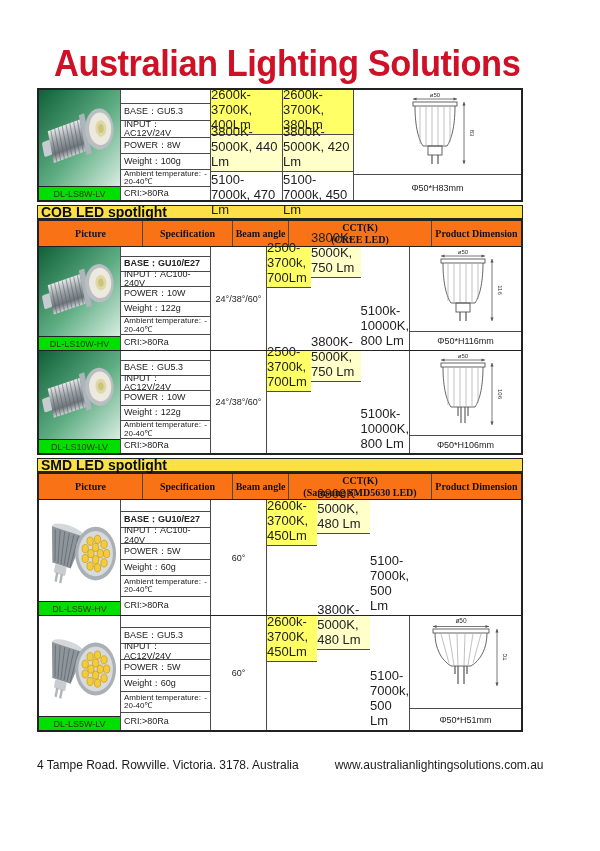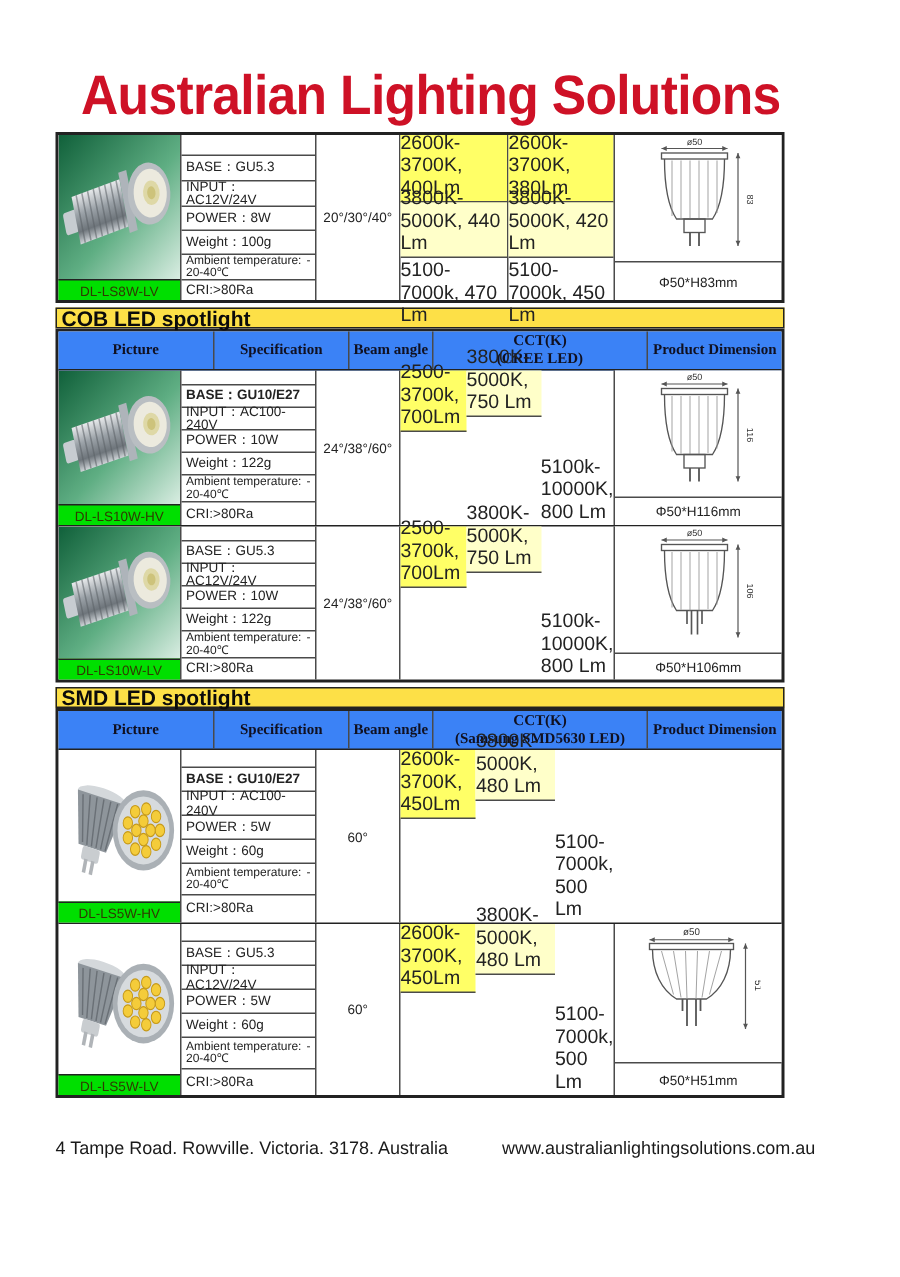--- a/index.html
+++ b/index.html
@@ -35,21 +35,21 @@
   .b2{background:#ffffc9}
   .split{flex-direction:row}
   .subcol{width:50%;display:flex;flex-direction:column}
   .subcol + .subcol{border-left:1px solid #4a4a4a}
   .draw{flex:1;display:flex;align-items:center;justify-content:center;background:#fff}
   .dimcap{height:31px;border-top:1px solid #4a4a4a;display:flex;align-items:center;justify-content:center;
           font-size:9px;color:#222}
   .secband{margin-top:3px;height:14px;background:#fde047;border:1px solid #222;display:flex;
            align-items:center;padding-left:3px;font-weight:bold;font-size:14px;color:#0b0b0b}
   .sec-tbl{margin-top:0}
-  .hdr{display:flex;background:#3b82f6;border-bottom:1px solid #222;height:26px;
+  .hdr{display:flex;background:#f97316;border-bottom:1px solid #222;height:26px;
        font-family:"Liberation Serif",serif;font-weight:bold;font-size:10px;color:#101020}
   .hcell{display:flex;flex-direction:column;align-items:center;justify-content:center;text-align:center;
          border-left:1px solid #4a4a4a;line-height:1.15}
   .hcell:first-child{border-left:none}
   .w-pic{width:103px}.w-spec{width:90px}.w-beam{width:56px}.w-cct{width:143px}.w-dim{flex:1}
   .footer{margin-top:26px;font-size:12px}
   .f-company{color:#c3202c;margin-left:10px;margin-bottom:4px}
   .f-line{color:#1a1a1a;display:flex;gap:36px;white-space:nowrap}
 </style>
 </head>
@@ -103,21 +103,20 @@
         <div class="srow" style="height:16px">Weight：100g</div>
         <div class="srow amb" style="height:17px">
           <span class="l1">
               <span>Ambient temperature:</span>
               <span>-</span>
             </span>
           <span>20-40℃</span>
         </div>
         <div class="srow" style="flex:1">CRI:&gt;80Ra</div>
       </div>
-      <div class="col c-beam">20°/30°/40°</div>
       <div class="col c-cct split">
         <div class="subcol">
           <div class="band b1" style="height:45px">2600k-3700K, 400Lm</div>
           <div class="band b2" style="height:37px">3800K-5000K, 440 Lm</div>
           <div class="band">5100-7000k, 470 Lm</div>
         </div>
         <div class="subcol">
           <div class="band b1" style="height:45px">2600k-3700K, 380Lm</div>
           <div class="band b2" style="height:37px">3800K-5000K, 420 Lm</div>
           <div class="band">5100-7000k, 450 Lm</div>

